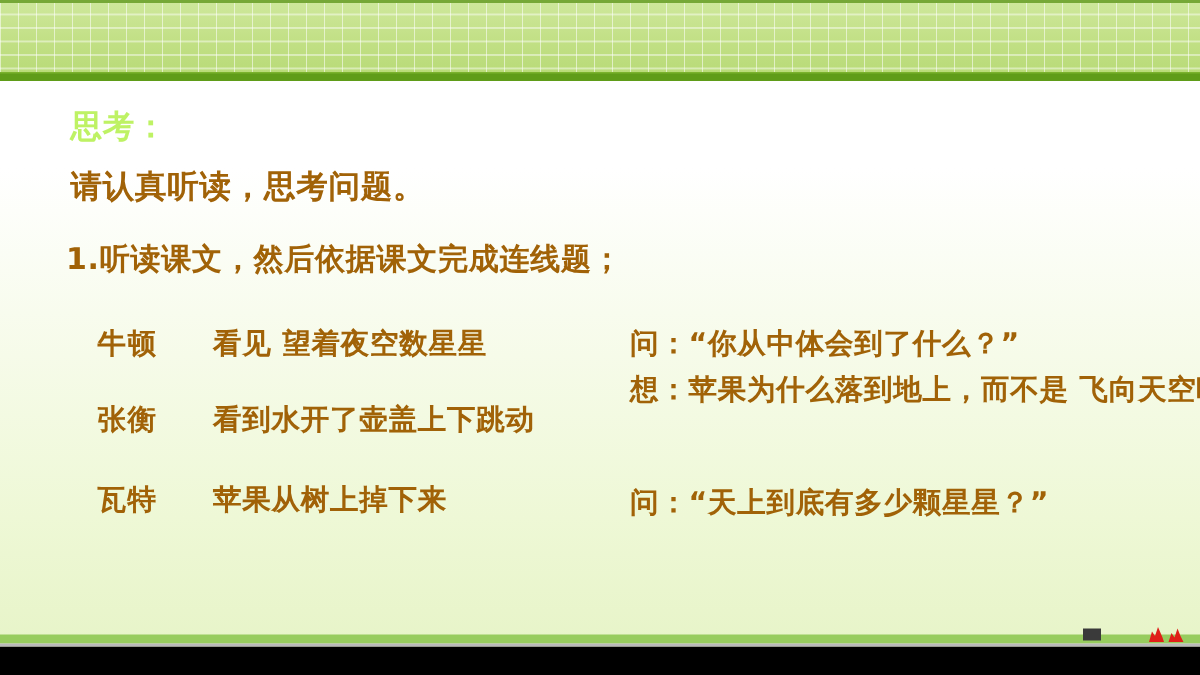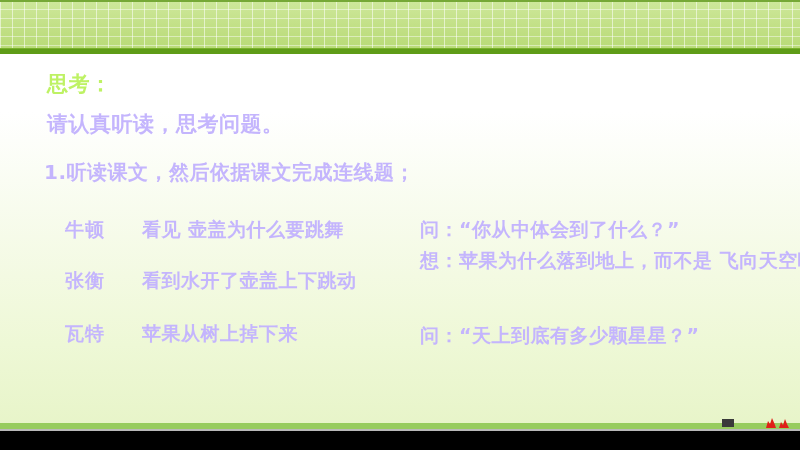--- a/index.html
+++ b/index.html
@@ -94,21 +94,21 @@
     top: 416px;
     left: 764px;
     width: 30px;
     height: 12px;
   }
 
   
   .cjk {
     font-family: "DejaVu Sans", "Liberation Sans", sans-serif;
     font-weight: bold;
-    color: #c4b5fd;
+    color: #a16207;
     white-space: nowrap;
     letter-spacing: 0.5px;
   }
 
   .heading-think {
     position: absolute;
     left: 47px;
     top: 72px;
     font-size: 21px;
     line-height: 24px;
@@ -192,21 +192,21 @@
   <div class="heading-think cjk">思考：</div>
 
   <div class="line-listen cjk">请认真听读，思考问题。</div>
 
   <div class="q1 cjk">1.听读课文，然后依据课文完成连线题；</div>
 
   <div class="match-area">
 
     <div class="match-row r1">
       <span class="name-cell cjk">牛顿</span>
-      <span class="action-cell cjk">看见 壶盖为什么要跳舞</span>
+      <span class="action-cell cjk">看见 望着夜空数星星</span>
     </div>
 
     <div class="match-row r2">
       <span class="name-cell cjk">张衡</span>
       <span class="action-cell cjk">看到水开了壶盖上下跳动</span>
     </div>
 
     <div class="match-row r3">
       <span class="name-cell cjk">瓦特</span>
       <span class="action-cell cjk">苹果从树上掉下来</span>

